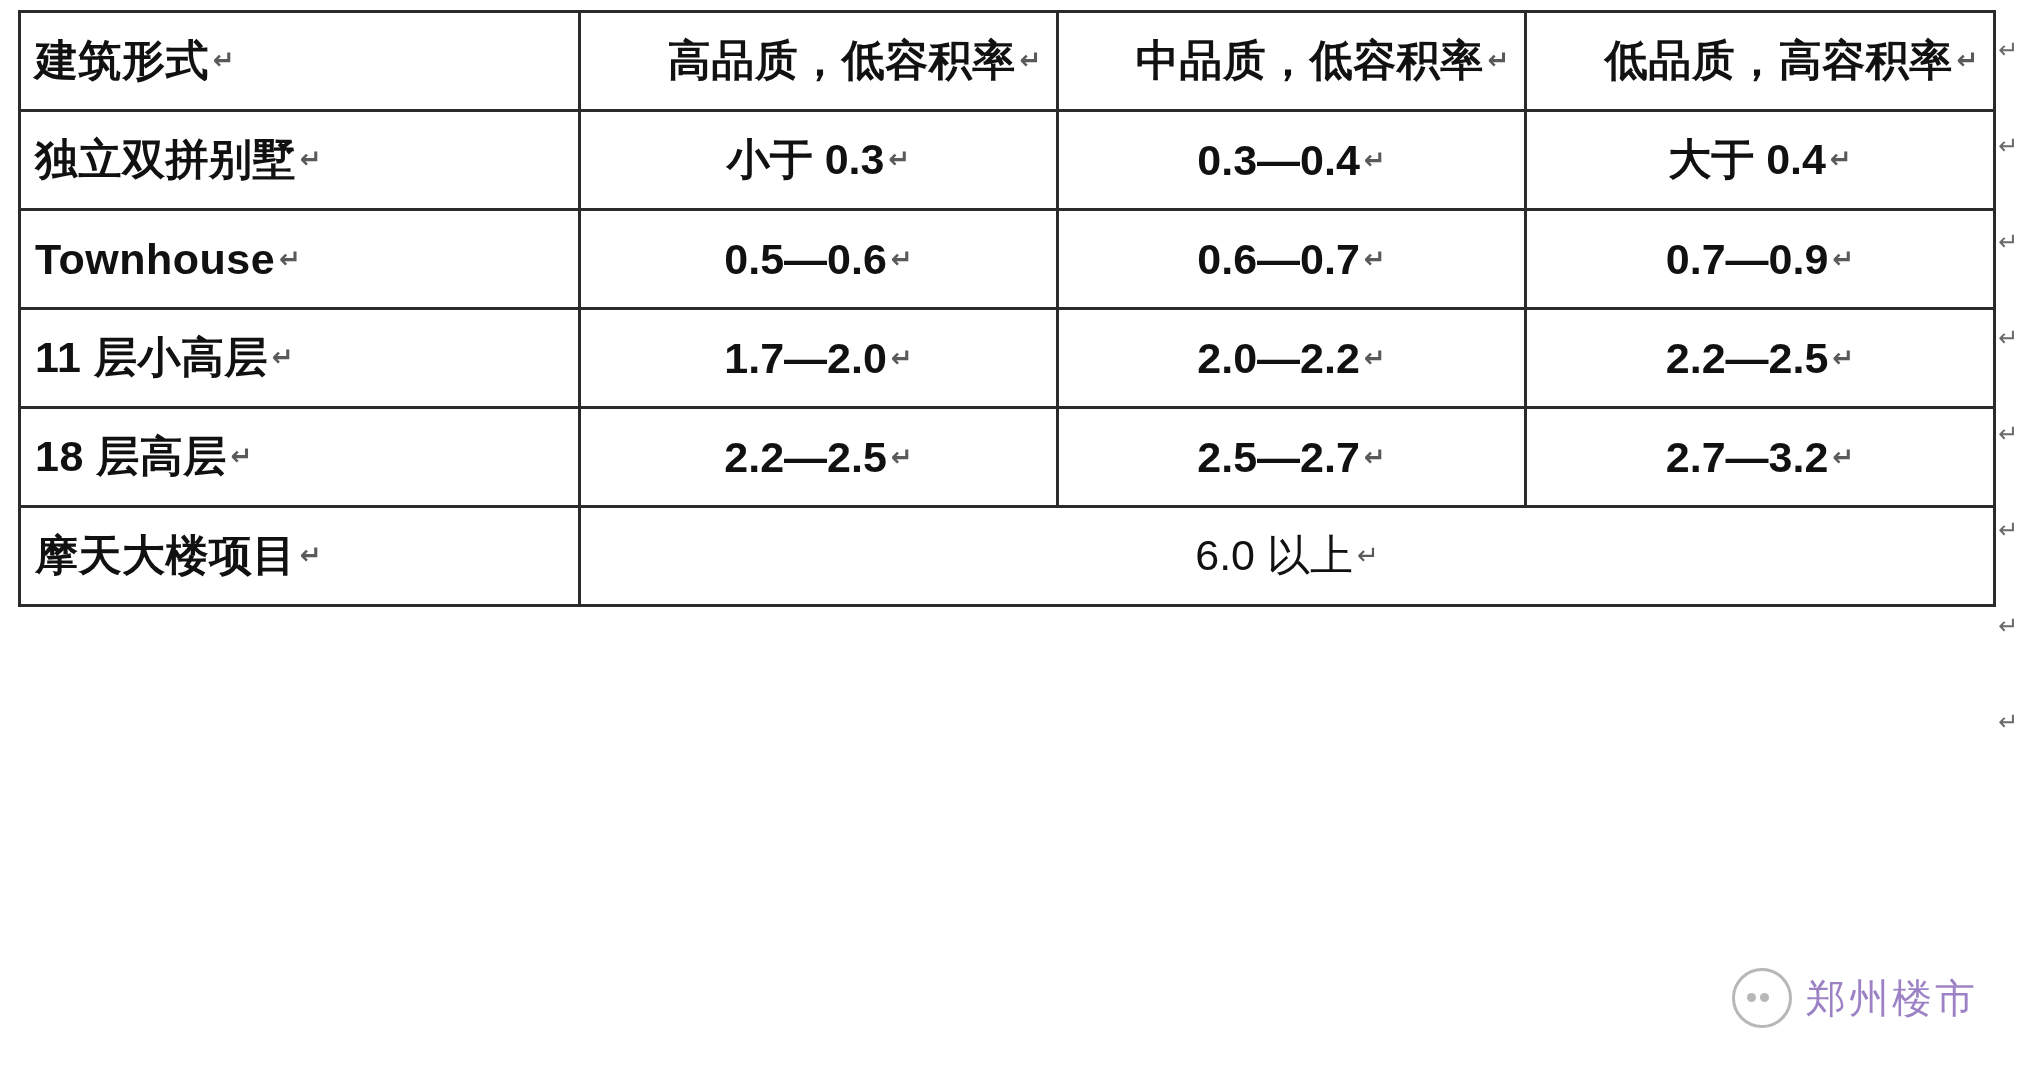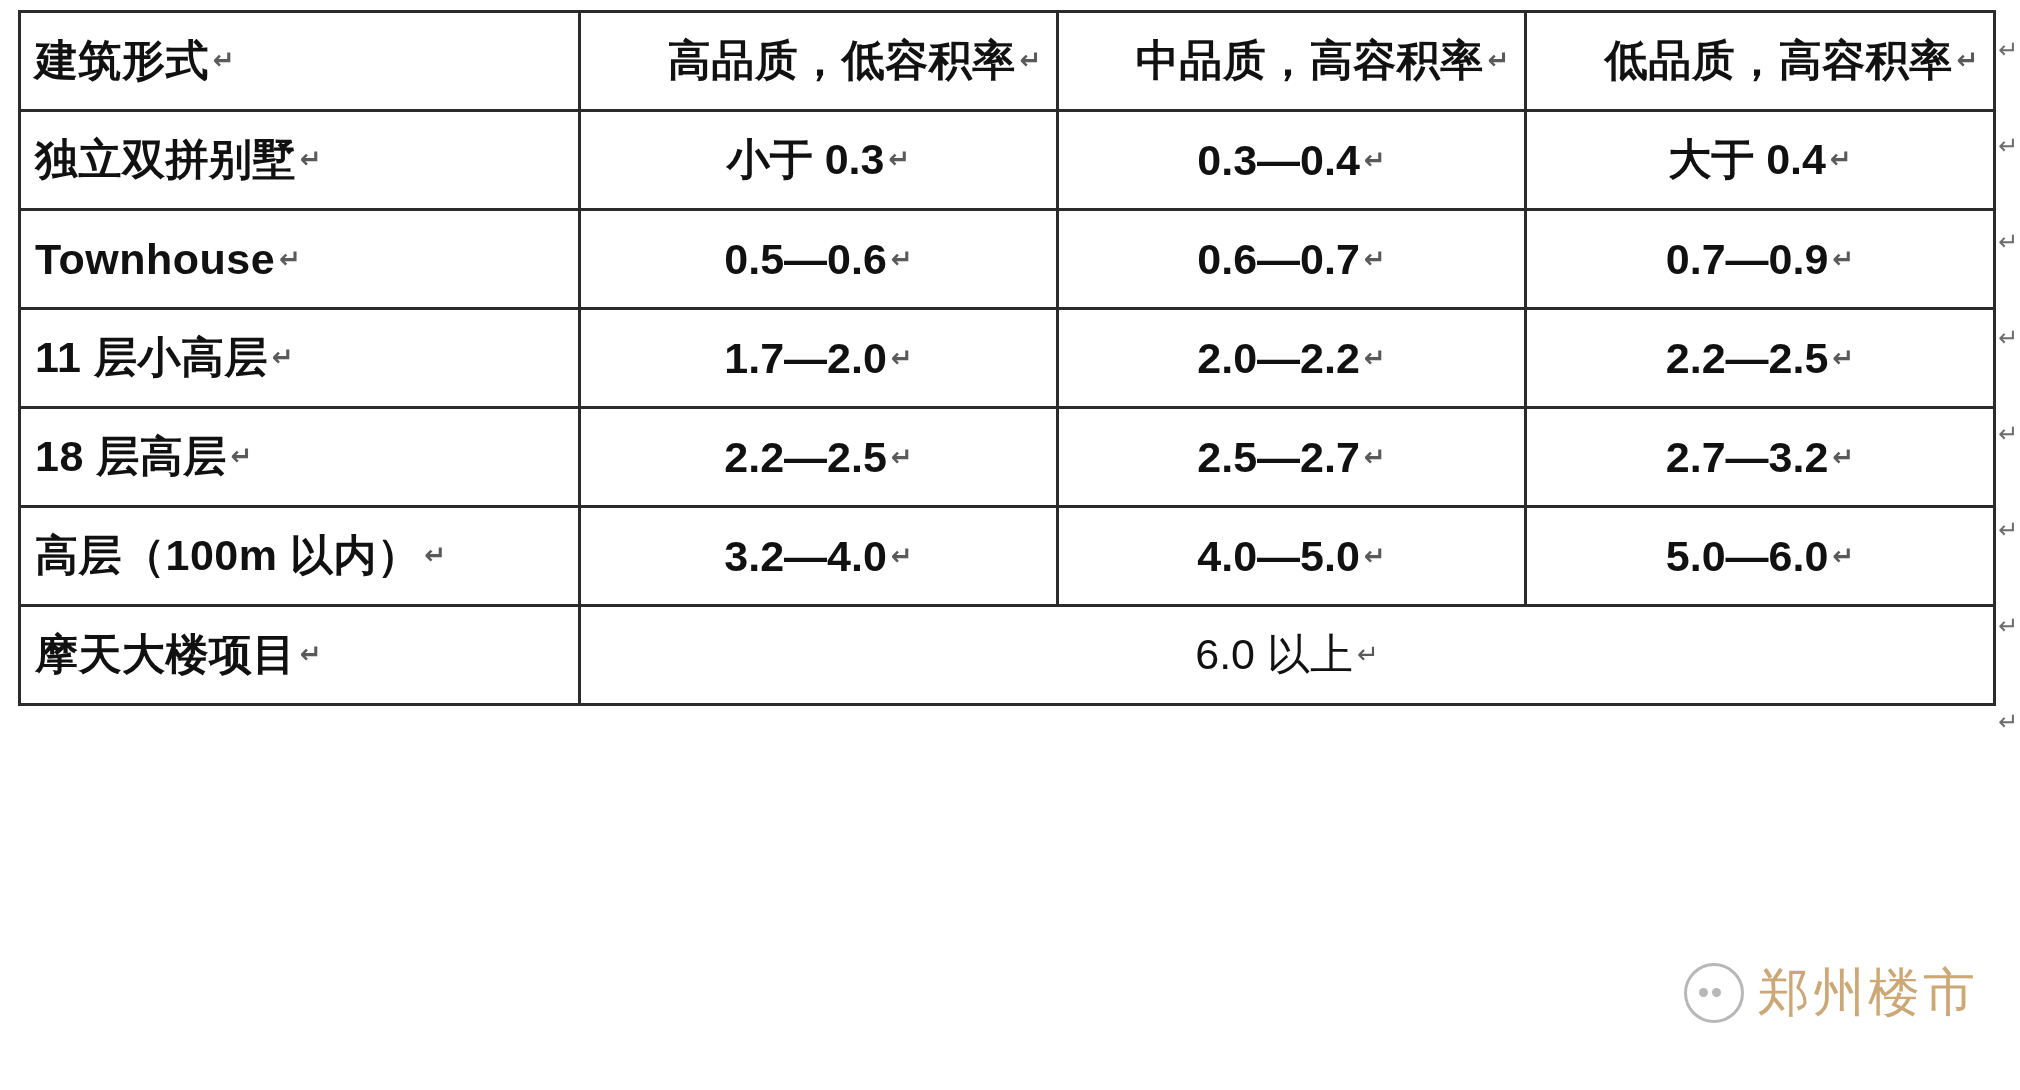--- a/index.html
+++ b/index.html
@@ -114,22 +114,22 @@
   .wm-logo:before {
     content: "";
     position: absolute;
     left: 12px; top: 22px;
     width: 9px; height: 9px;
     background: #7e7e7e;
     border-radius: 50%;
     box-shadow: 13px 0 0 #7e7e7e;
   }
   .wm-text {
-    font-size: 52px;
-    color: #a16207;
+    font-size: 40px;
+    color: #4c1d95;
     letter-spacing: 3px;
     font-family: "Liberation Sans", sans-serif;
   }
 </style>
 </head>
 <body>
 
 <div class="page">
 
   <div class="table-wrap">
@@ -137,21 +137,21 @@
       <colgroup>
         <col class="c1">
           <col class="c2">
           <col class="c3">
           <col class="c4">
       </colgroup>
       <tbody>
         <tr>
           <td class="rowhead"><span>建筑形式</span><span class="pilcrow">↵</span></td>
           <td class="colhead"><span>高品质，低容积率</span><span class="pilcrow">↵</span></td>
-          <td class="colhead"><span>中品质，高容积率</span><span class="pilcrow">↵</span></td>
+          <td class="colhead"><span>中品质，低容积率</span><span class="pilcrow">↵</span></td>
           <td class="colhead"><span>低品质，高容积率</span><span class="pilcrow">↵</span></td>
         </tr>
 
         <tr>
           <td class="rowhead"><span>独立双拼别墅</span><span class="pilcrow">↵</span></td>
           <td class="val"><span>小于 0.3</span><span class="pilcrow">↵</span></td>
           <td class="val"><span>0.3—0.4</span><span class="pilcrow">↵</span></td>
           <td class="val"><span>大于 0.4</span><span class="pilcrow">↵</span></td>
         </tr>
 
@@ -171,26 +171,20 @@
           <td class="val"><span>2.2—2.5</span><span class="pilcrow">↵</span></td>
         </tr>
 
         <tr>
           <td class="rowhead"><span>18 层高层</span><span class="pilcrow">↵</span></td>
           <td class="val"><span>2.2—2.5</span><span class="pilcrow">↵</span></td>
           <td class="val"><span>2.5—2.7</span><span class="pilcrow">↵</span></td>
           <td class="val"><span>2.7—3.2</span><span class="pilcrow">↵</span></td>
         </tr>
 
-        <tr>
-          <td class="rowhead"><span>高层（100m 以内）</span><span class="pilcrow">↵</span></td>
-          <td class="val"><span>3.2—4.0</span><span class="pilcrow">↵</span></td>
-          <td class="val"><span>4.0—5.0</span><span class="pilcrow">↵</span></td>
-          <td class="val"><span>5.0—6.0</span><span class="pilcrow">↵</span></td>
-        </tr>
 
         <tr>
           <td class="rowhead"><span>摩天大楼项目</span><span class="pilcrow">↵</span></td>
           <td class="span3" colspan="3"><span>6.0 以上</span><span class="pilcrow">↵</span></td>
         </tr>
       </tbody>
     </table>
   </div>
 
   <div class="edge-marks">

